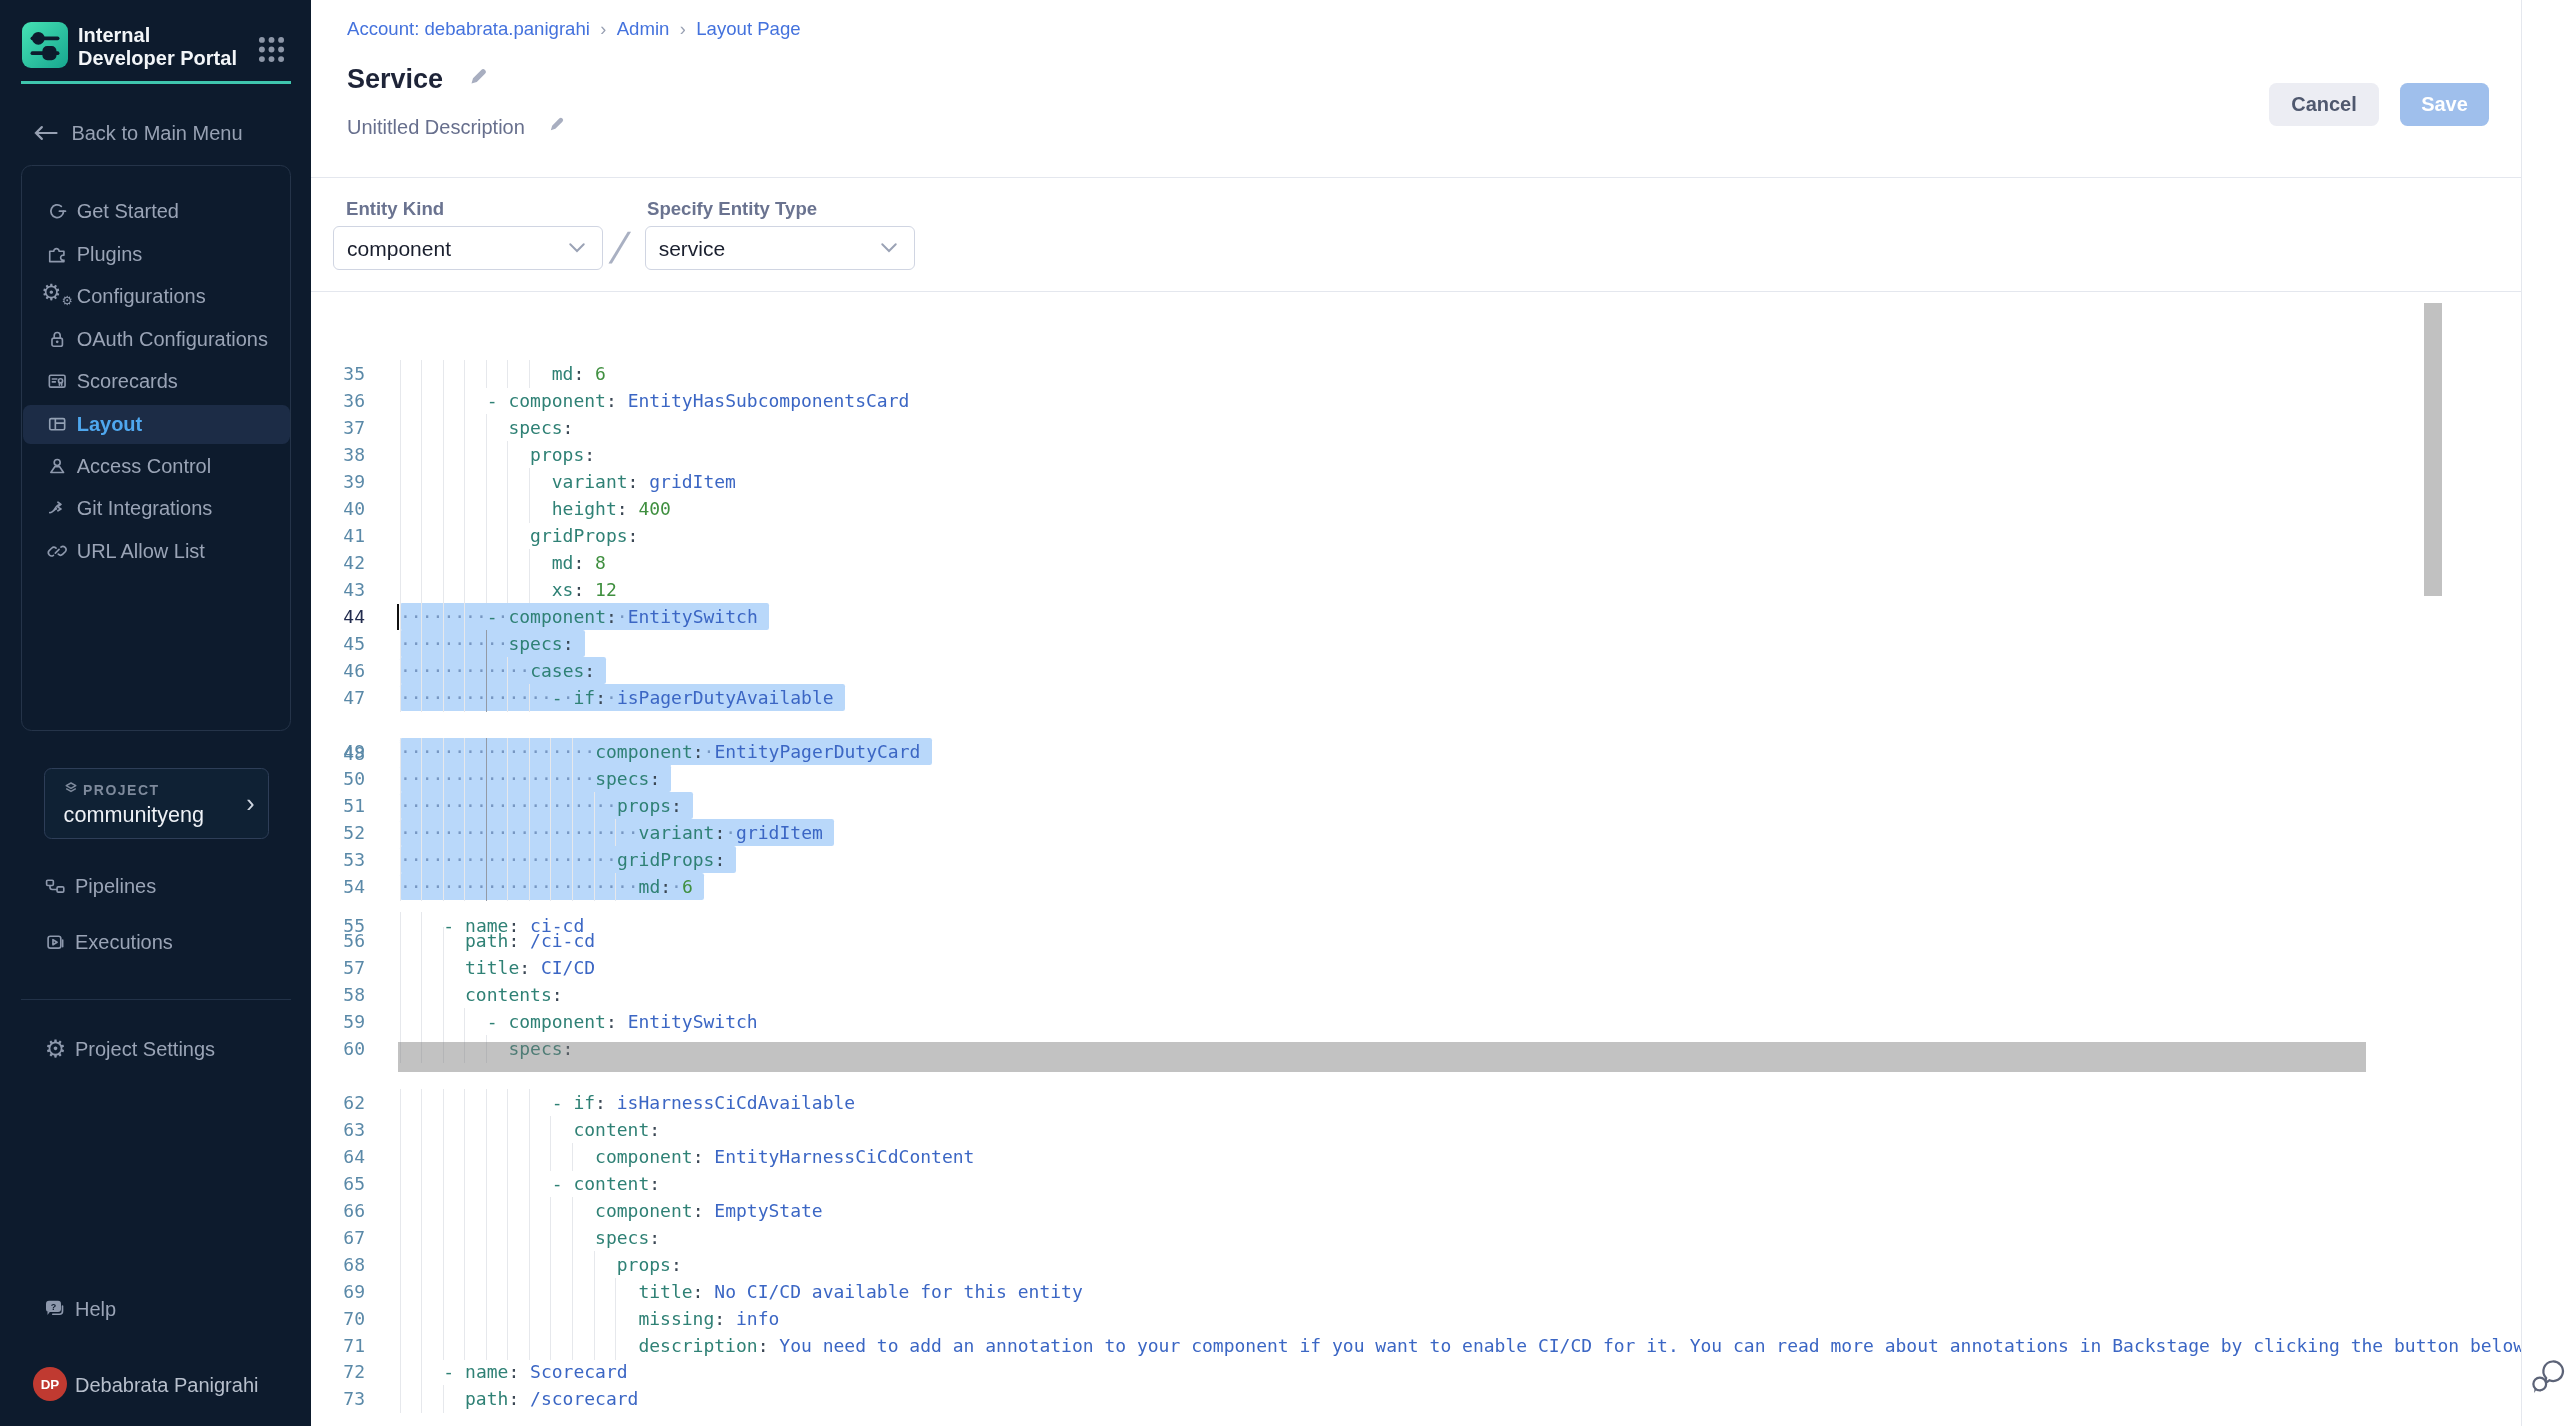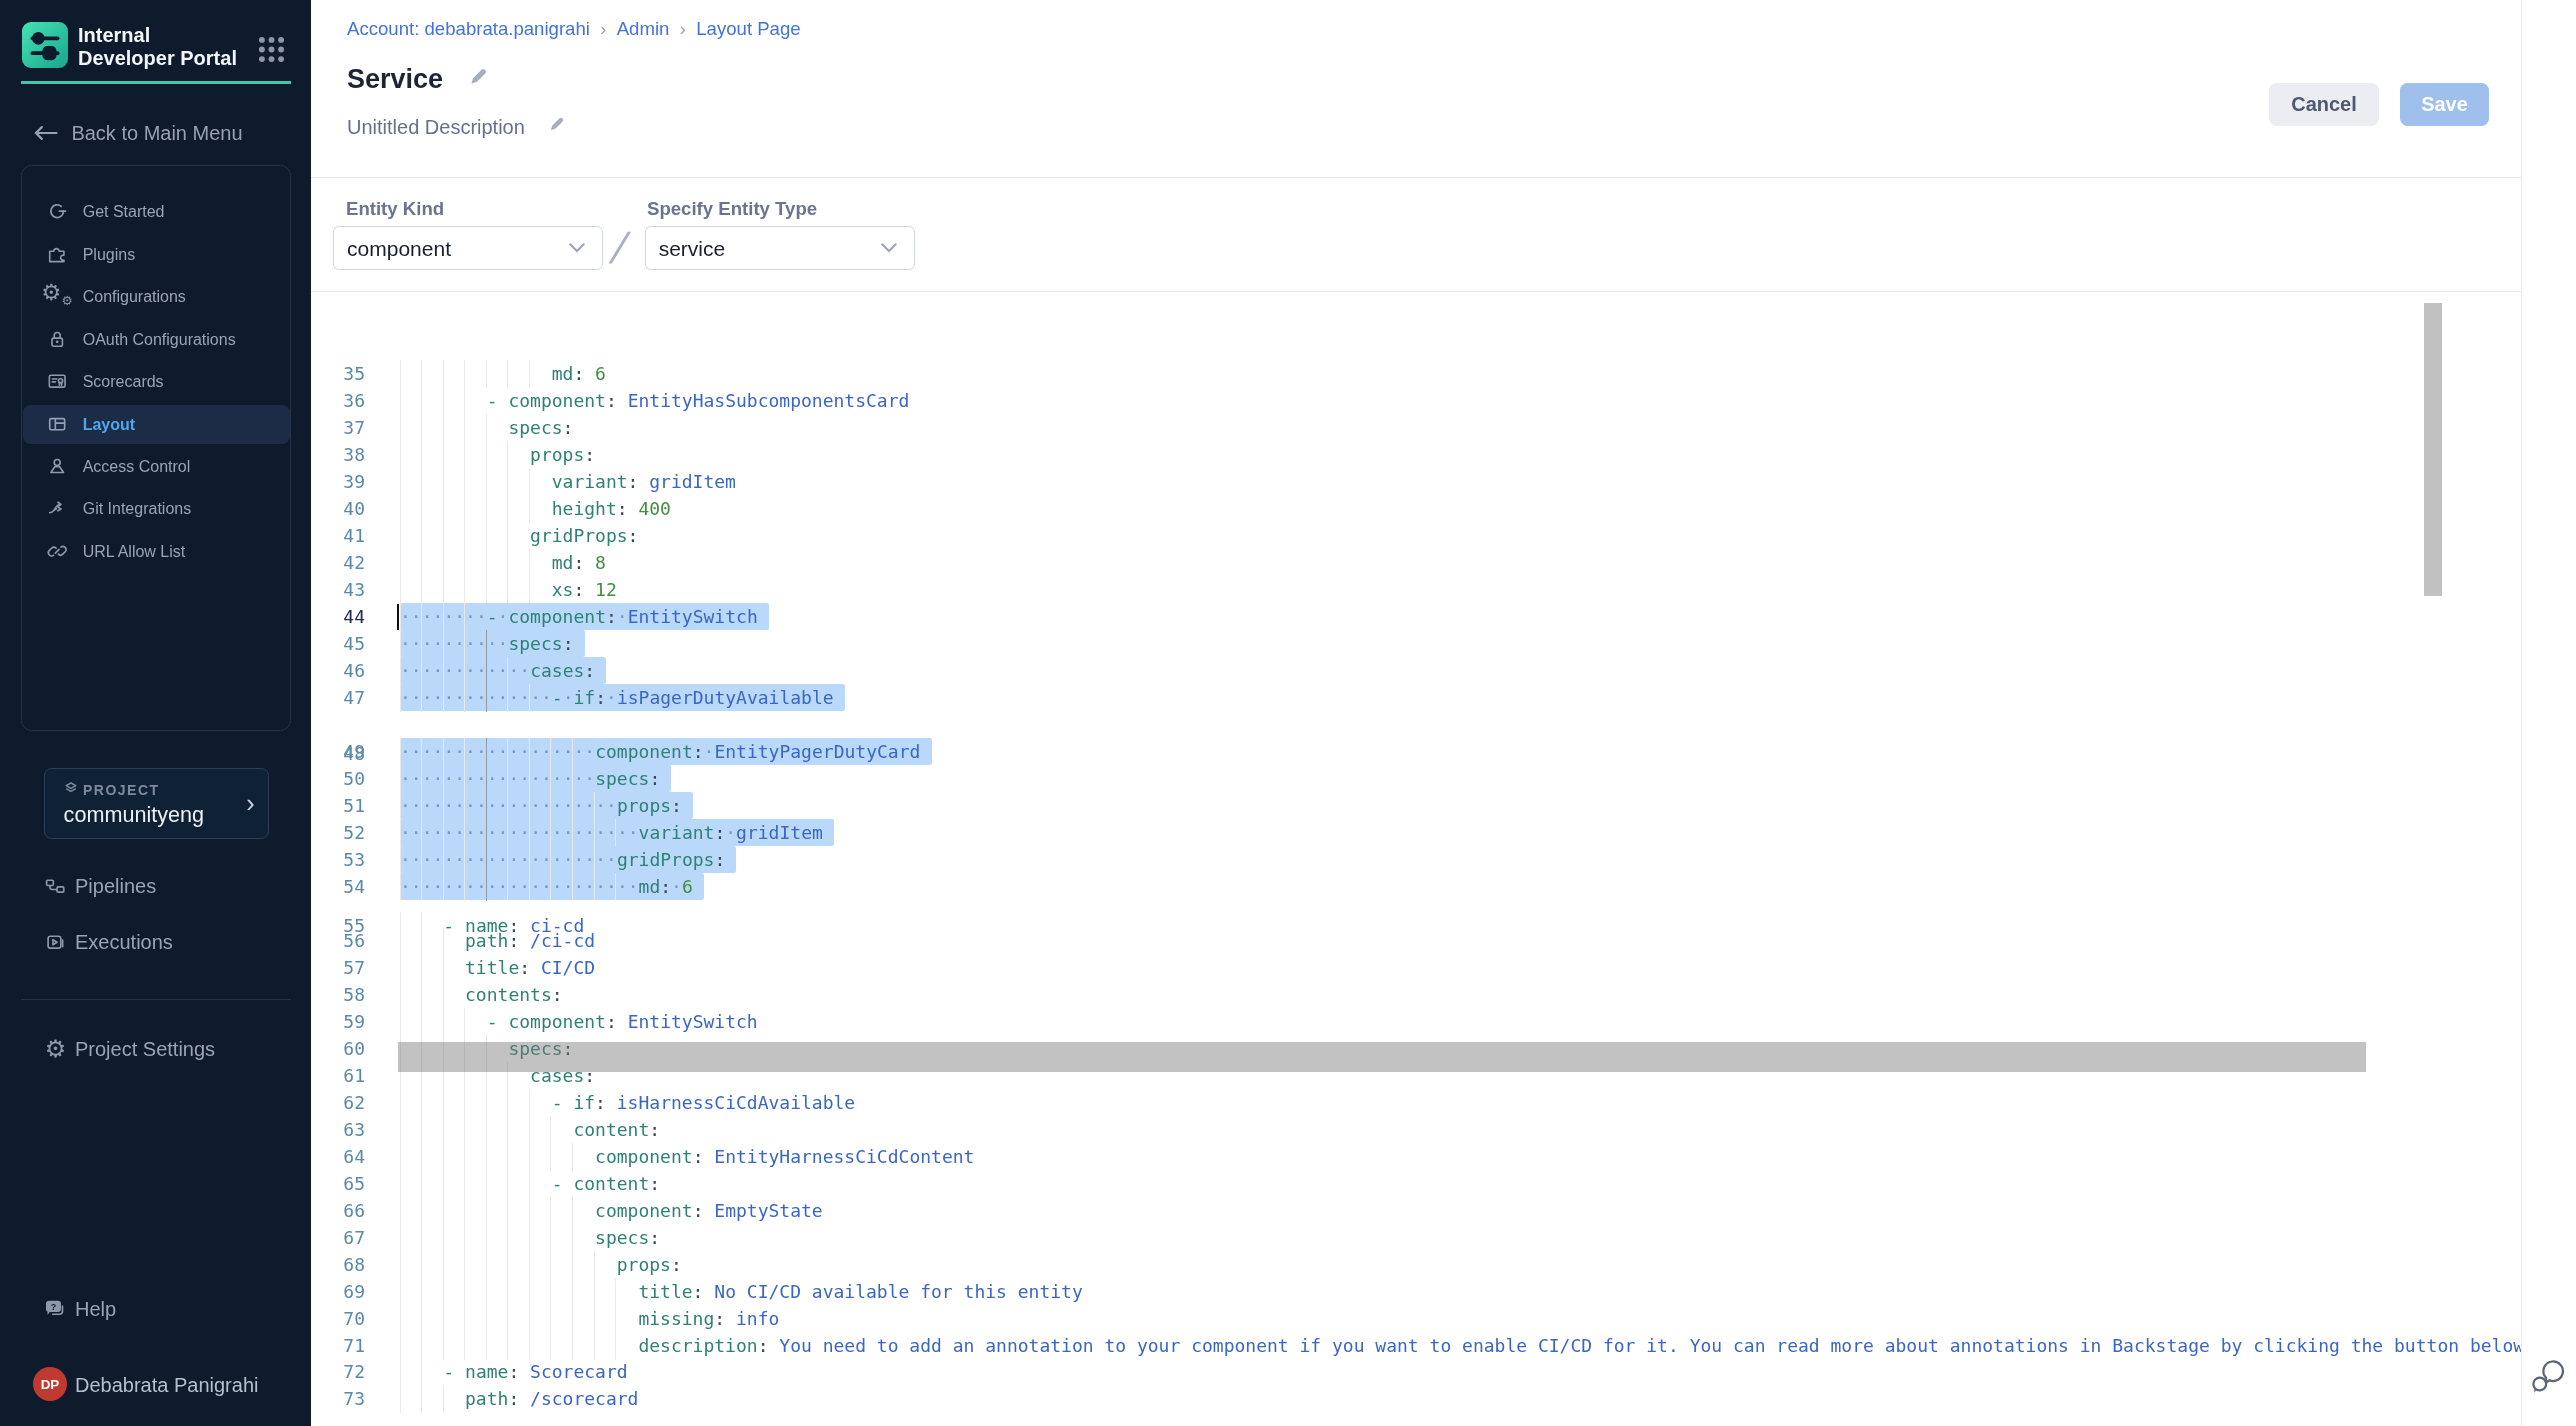--- a/index.html
+++ b/index.html
@@ -12,21 +12,21 @@
              background:linear-gradient(135deg,#46e2b4,#17a68f);}
   .logo-title{position:absolute;left:78px;top:24px;width:164px;color:#f2f5f8;font-size:20px;
               font-weight:700;line-height:23px;}
   .grid-icon{position:absolute;left:256px;top:34px;width:31px;height:31px;}
   .teal-line{position:absolute;left:21px;top:81px;width:270px;height:3px;background:#3fc6ae;}
   .back-row{position:absolute;left:33px;top:118px;height:30px;display:flex;align-items:center;gap:13.4px;
             color:#97a1b3;font-size:20px;cursor:pointer;}
   .navbox{position:absolute;left:21px;top:165px;width:268px;height:564px;border:0.7px solid #253449;border-radius:10.4px;}
   .nav-item{position:absolute;left:0.7px;width:267px;height:39px;display:flex;align-items:center;cursor:pointer;}
   .nav-item .nicon{position:absolute;left:13.4px;width:42px;display:flex;justify-content:center;}
-  .nav-item .nlabel{position:absolute;left:60px;font-size:16px;color:#9aa4b6;white-space:nowrap;}
+  .nav-item .nlabel{position:absolute;left:54px;font-size:20px;color:#9aa4b6;white-space:nowrap;}
   .nav-item.active{background:#1c2c46;border-radius:7.5px;}
   .nav-item.active .nlabel{color:#4fa7ee;font-weight:600;}
   .sb-divider{position:absolute;left:21px;width:270px;height:0.7px;background:#223248;}
   .proj-box{position:absolute;left:44px;top:768px;width:223px;height:69px;border:0.7px solid #2e3e58;
             border-radius:7.5px;background:#0f2134;cursor:pointer;}
   .proj-label{position:absolute;left:38px;top:12.7px;font-size:14px;font-weight:700;letter-spacing:1.5px;color:#7e8a9c;}
   .proj-name{position:absolute;left:18.6px;top:33px;font-size:21.6px;color:#eef1f6;}
   .proj-chevron{position:absolute;right:13.4px;top:22.4px;color:#cdd4df;font-size:25px;line-height:25px;}
   .row-item{position:absolute;left:21px;width:270px;height:42px;display:flex;align-items:center;cursor:pointer;}
   .row-item .nicon{position:absolute;left:13.4px;width:42px;display:flex;justify-content:center;}
@@ -586,30 +586,20 @@
         </div>
         <div class="code-line" style="top: 692px;">
           <span class="ln">60</span>
           <span class="inner" style="left: 89px;">          <span class="tk-k">specs</span><span class="tk-c">:</span></span>
           <div class="guide" style="left: 89px;"></div>
           <div class="guide" style="left: 110px;"></div>
           <div class="guide" style="left: 132px;"></div>
           <div class="guide" style="left: 153px;"></div>
           <div class="guide" style="left: 175px;"></div>
         </div>
-        <div class="code-line" style="top: 719px;">
-          <span class="ln">61</span>
-          <span class="inner" style="left: 89px;">            <span class="tk-k">cases</span><span class="tk-c">:</span></span>
-          <div class="guide" style="left: 89px;"></div>
-          <div class="guide" style="left: 110px;"></div>
-          <div class="guide" style="left: 132px;"></div>
-          <div class="guide" style="left: 153px;"></div>
-          <div class="guide" style="left: 175px;"></div>
-          <div class="guide" style="left: 196px;"></div>
-        </div>
         <div class="code-line" style="top: 746px;">
           <span class="ln">62</span>
           <span class="inner" style="left: 89px;">              <span class="tk-d">-</span> <span class="tk-k">if</span><span class="tk-c">:</span> <span class="tk-s">isHarnessCiCdAvailable</span></span>
           <div class="guide" style="left: 89px;"></div>
           <div class="guide" style="left: 110px;"></div>
           <div class="guide" style="left: 132px;"></div>
           <div class="guide" style="left: 153px;"></div>
           <div class="guide" style="left: 175px;"></div>
           <div class="guide" style="left: 196px;"></div>
           <div class="guide" style="left: 218px;"></div>

